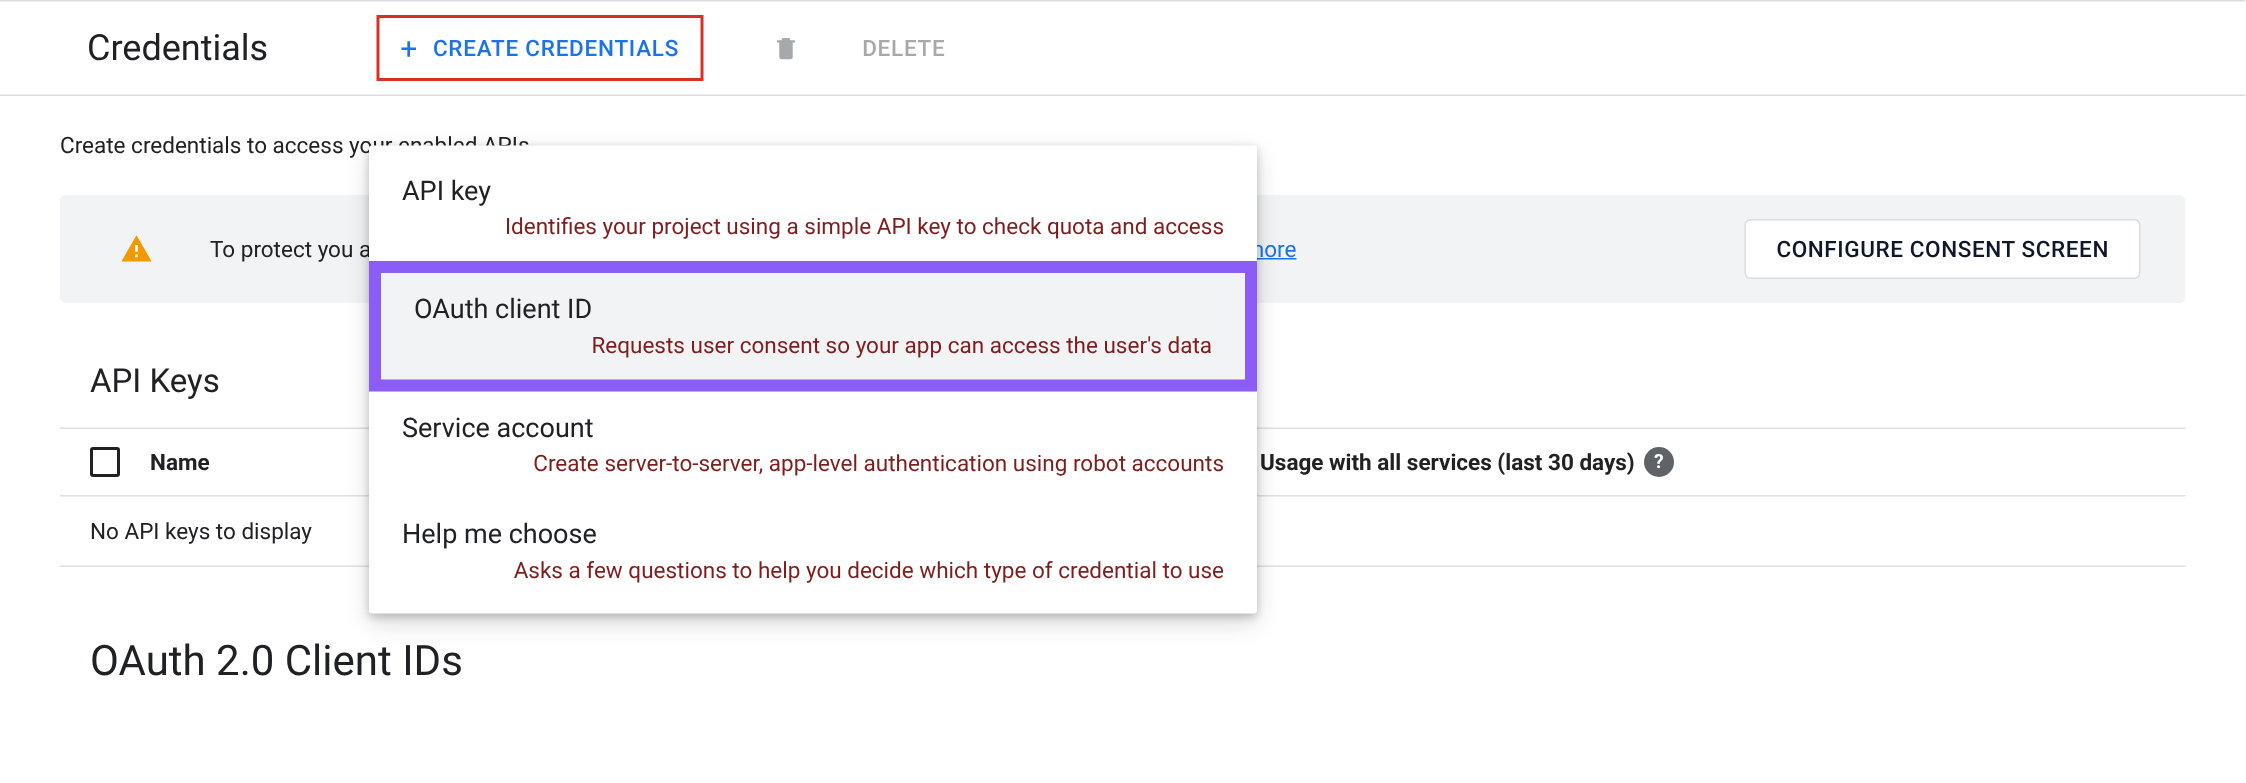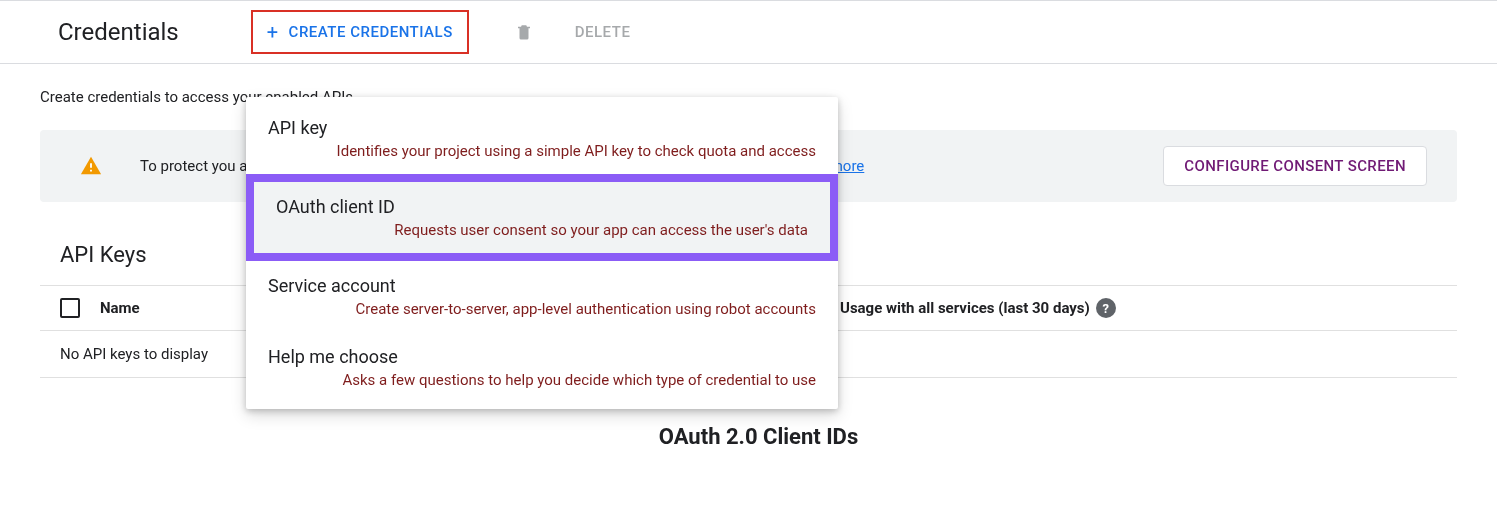--- a/index.html
+++ b/index.html
@@ -90,21 +90,21 @@
     white-space: nowrap;
     overflow: hidden;
   }
   .banner-text a {
     color: #1a73e8;
     text-decoration: underline;
   }
   .config-btn {
     background: #fff;
     border: 1px solid #dadce0;
-    color: #701a75;
+    color: #0f172a;
     font-weight: 500;
     letter-spacing: 0.4px;
     padding: 10px 20px;
     border-radius: 4px;
     font-size: 15px;
     font-family: inherit;
     cursor: pointer;
     margin-right: 10px;
   }
   .section-title {
@@ -139,24 +139,23 @@
     display: inline-flex; align-items: center; justify-content: center;
     font-size: 13px; font-weight: 700;
   }
   .empty-row {
     padding: 14px 0 14px 20px;
     border-bottom: 1px solid #e0e0e0;
     font-size: 15px;
     color: #202124;
   }
   .oauth-title {
-    font-size: 22px;
-    font-weight: 700;
+    font-size: 28px;
+    font-weight: 400;
     margin: 46px 0 0 20px;
-    text-align: center;
   }
   
   .dropdown {
     position: absolute;
     top: 65px;
     left: 246px;
     width: 592px;
     background: #fff;
     box-shadow: 0 2px 6px rgba(0,0,0,0.2), 0 6px 16px rgba(0,0,0,0.15);
     border-radius: 2px;

